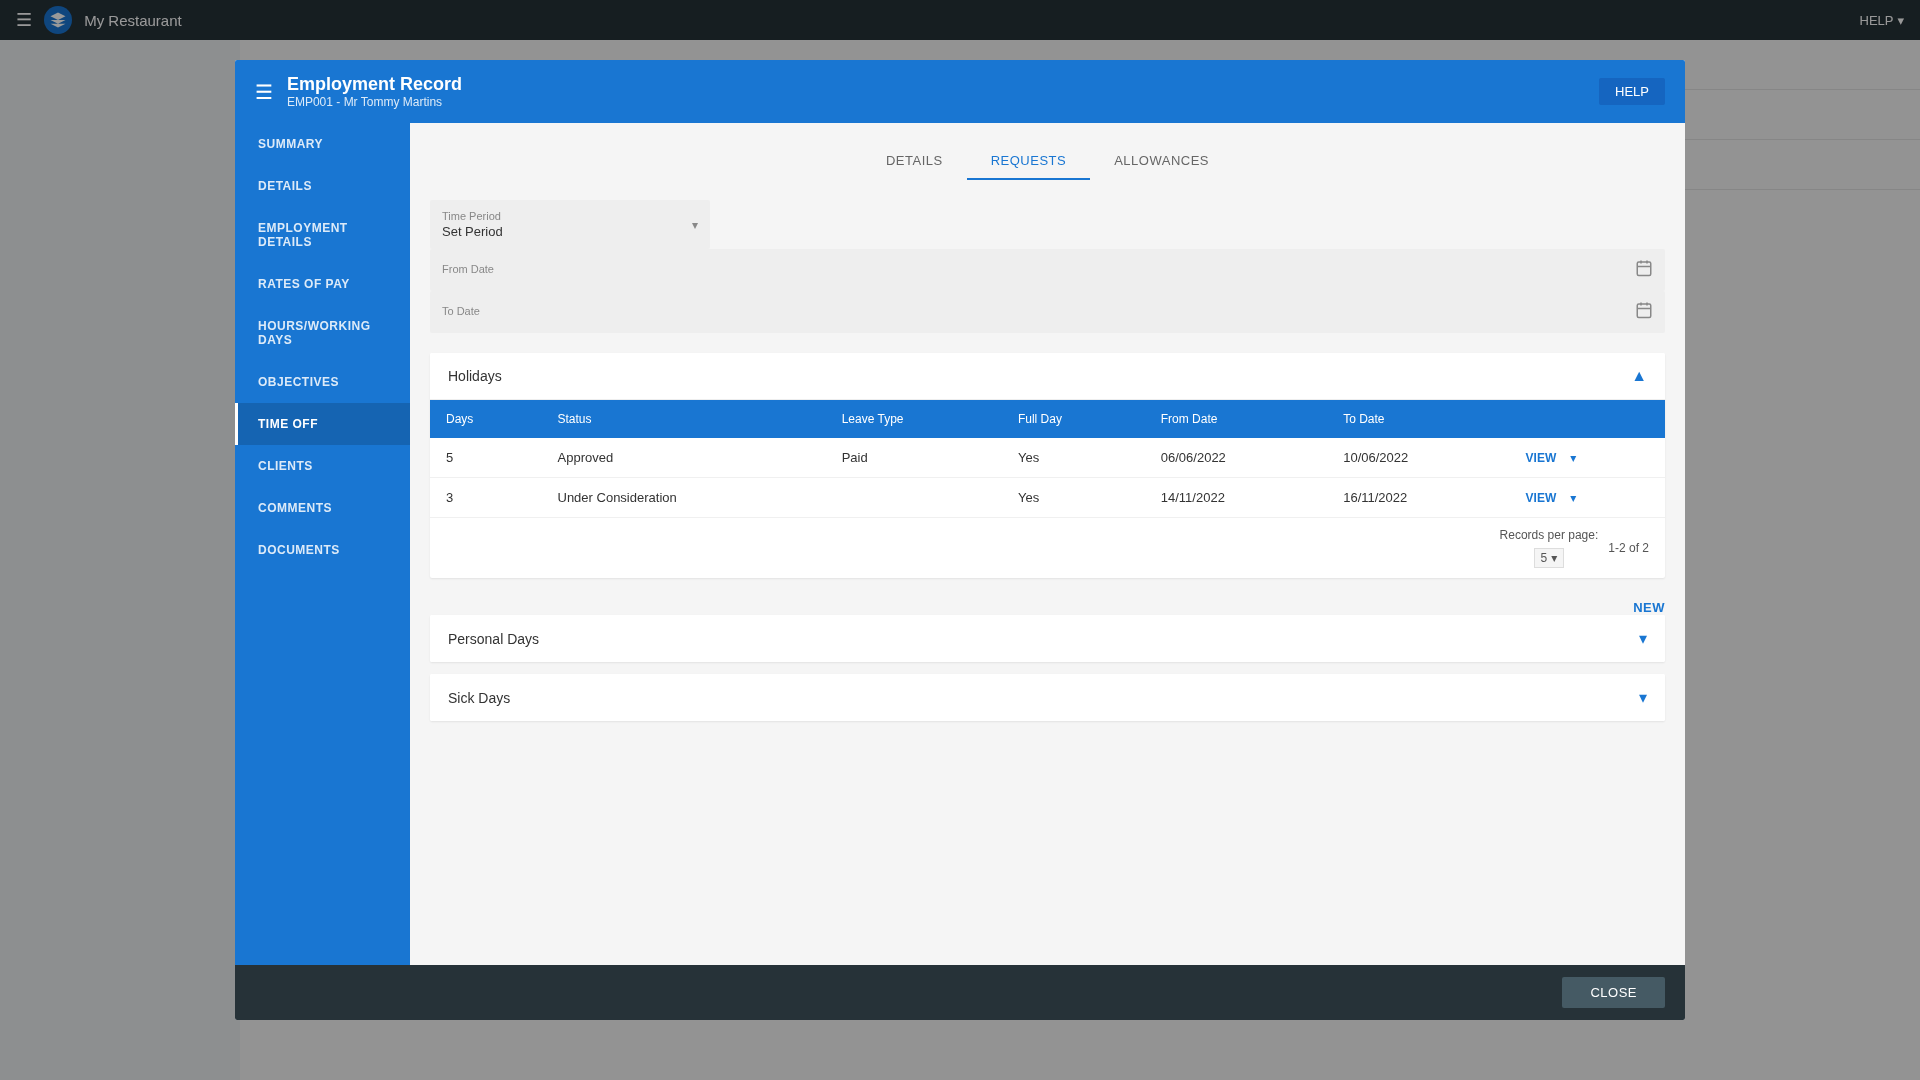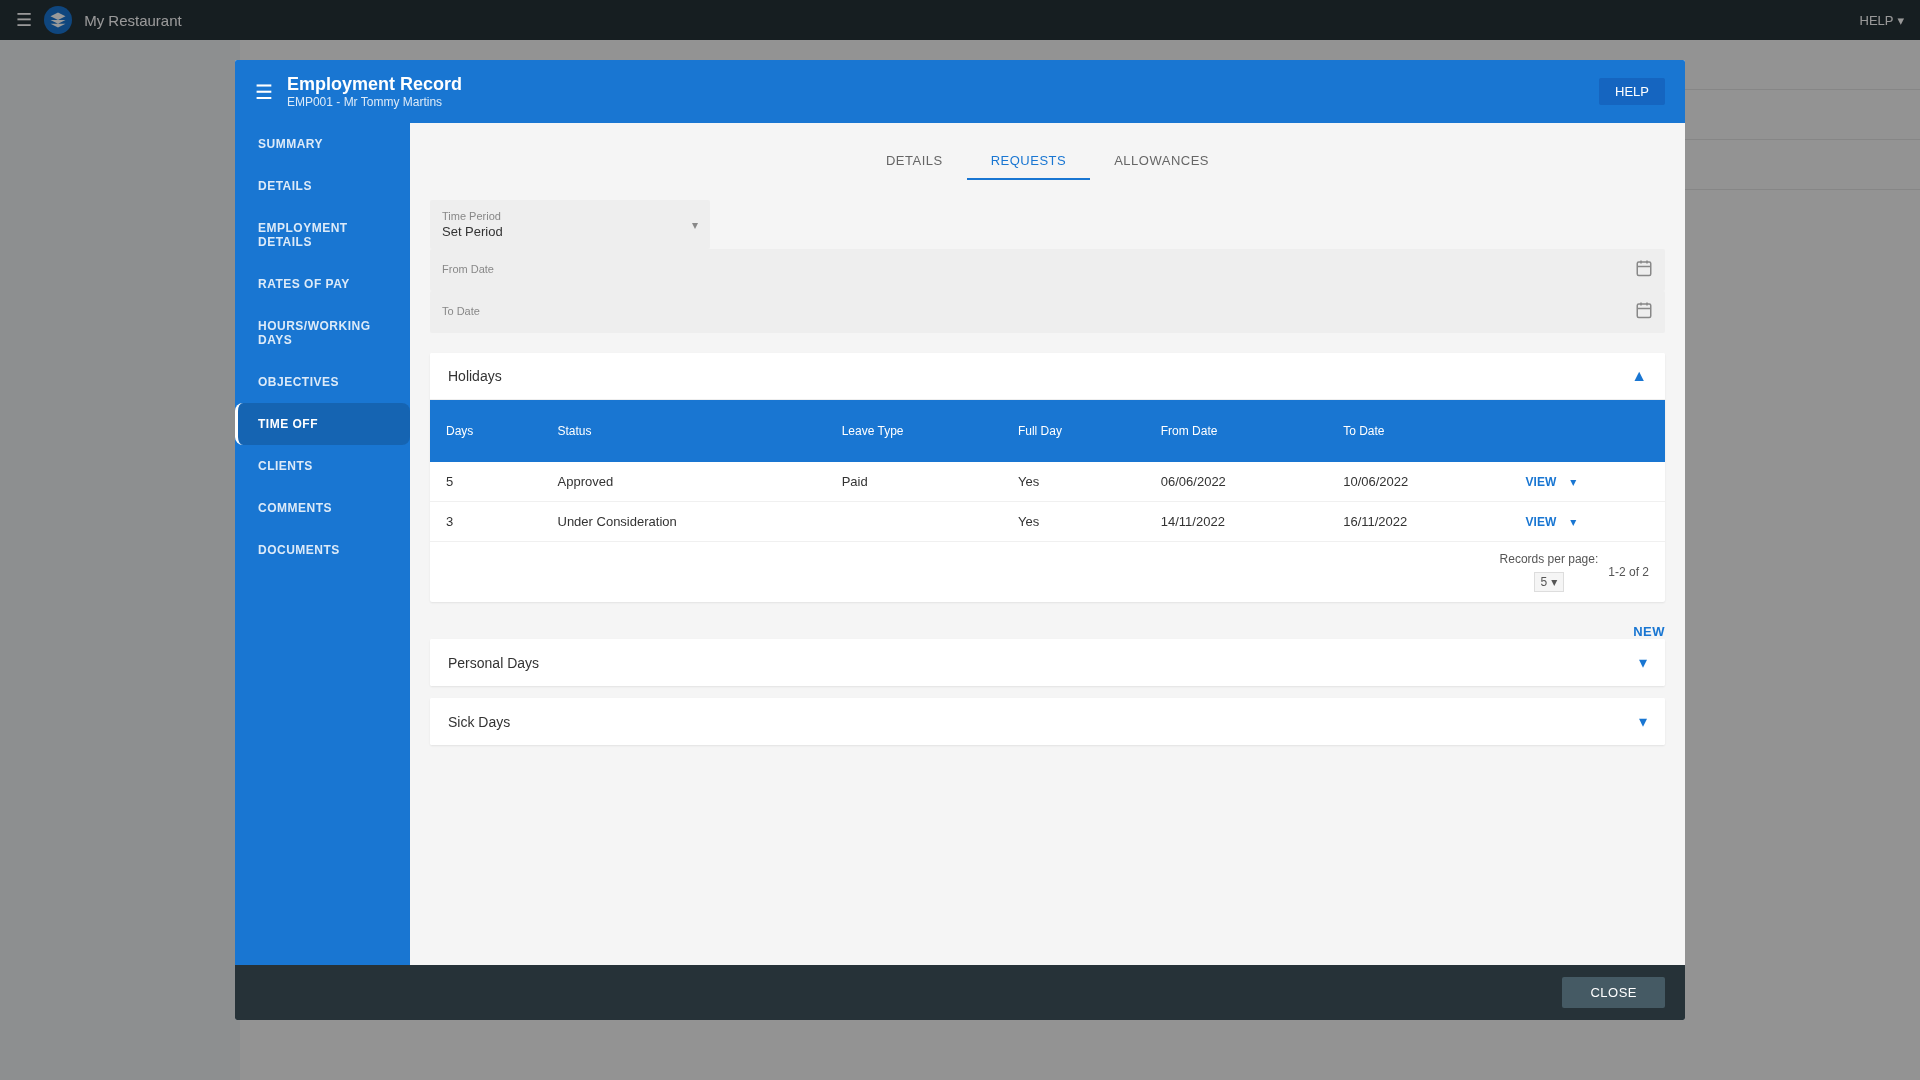--- a/index.html
+++ b/index.html
@@ -79,21 +79,20 @@
       font-size: 12px;
       font-weight: 600;
       letter-spacing: 0.5px;
       cursor: pointer;
       border-left: 3px solid transparent;
     }
     .sidebar-item.active {
       background: rgba(0,0,0,0.15);
       border-left: 3px solid white;
       color: white;
-      border-radius: 8px;
     }
 
     
     .content {
       flex: 1;
       background: #f5f5f5;
       overflow-y: auto;
       padding: 20px;
     }
 
@@ -174,21 +173,21 @@
     }
     .section-header.collapsed { border-bottom: none; }
     .chevron-icon { color: #1976d2; font-size: 16px; }
 
     
     .table-container { padding: 0; }
     .data-table { width: 100%; border-collapse: collapse; }
     .data-table th {
       background: #1976d2;
       color: white;
-      padding: 24px 16px;
+      padding: 12px 16px;
       font-size: 12px;
       font-weight: 500;
       text-align: left;
     }
     .data-table td {
       padding: 12px 16px;
       font-size: 13px;
       color: #333;
       border-bottom: 1px solid #f0f0f0;
     }

